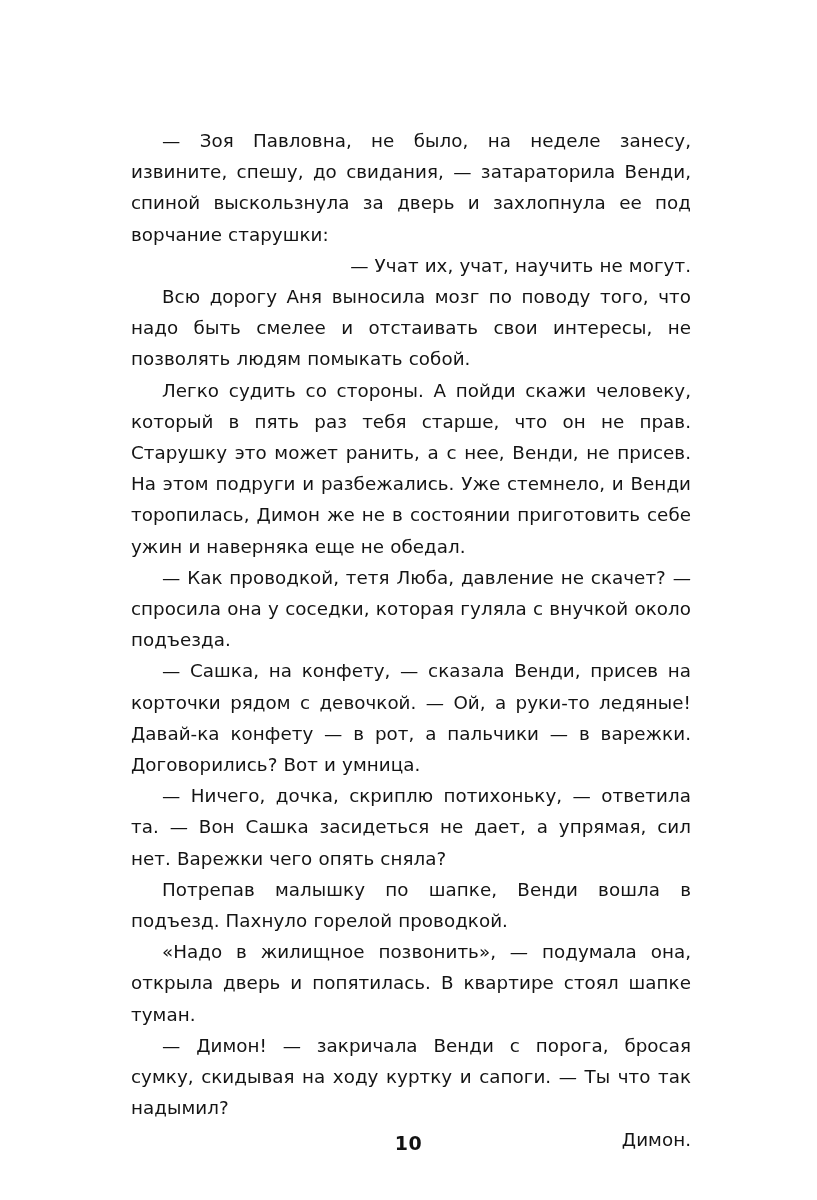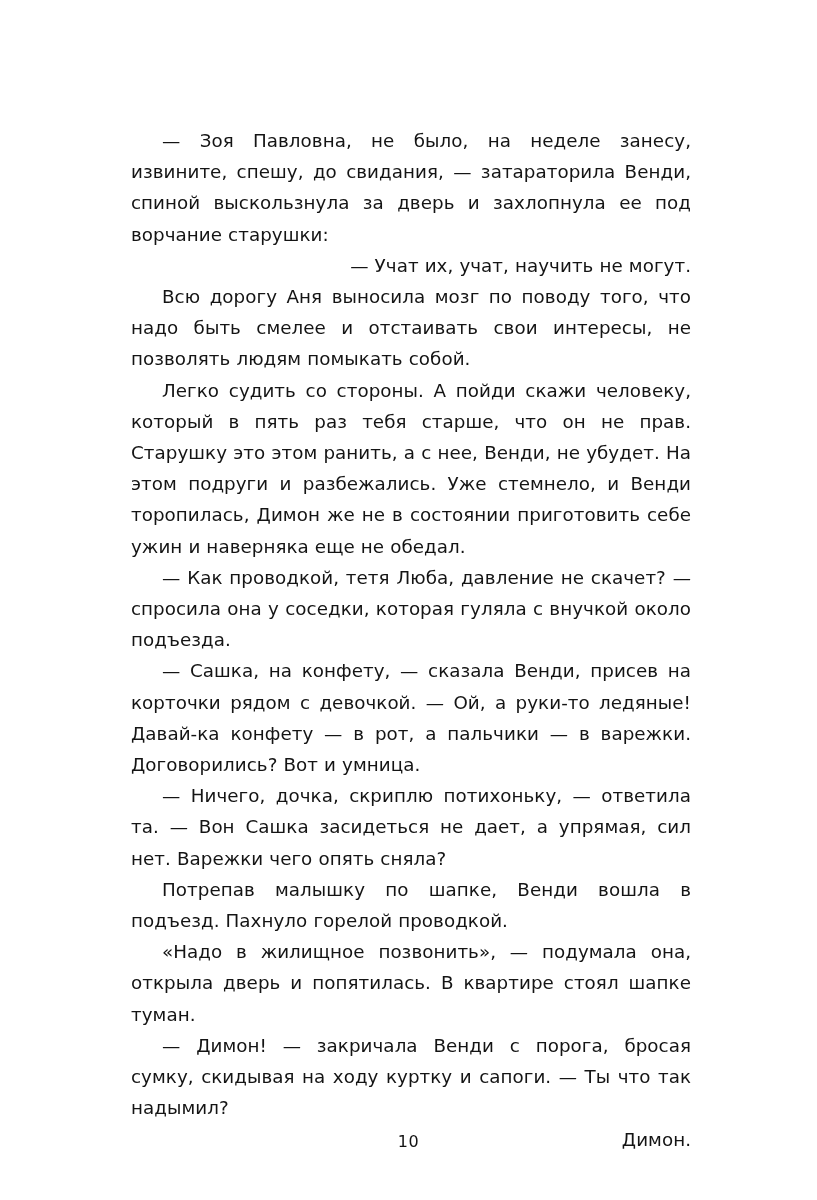--- a/index.html
+++ b/index.html
@@ -44,36 +44,36 @@
   }
   p.para.last-short {
     text-align: right;
   }
   .folio {
     position: absolute;
     left: 0;
     top: 1119px;
     width: 817px;
     text-align: center;
-    font-size: 16px;
-    font-weight: normal;
+    font-size: 19px;
+    font-weight: bold;
     color: #121212;
     letter-spacing: 0.5px;
   }
 </style>
 </head>
 <body>
 
 <div class="page">
 
   <div class="text-column">
     <p class="para">— Зоя Павловна, не было, на неделе занесу, извините, спешу, до свидания, — затараторила Венди, спиной выскользнула за дверь и захлопнула ее под ворчание старушки:</p>
     <p class="para last-short">— Учат их, учат, научить не могут.</p>
     <p class="para">Всю дорогу Аня выносила мозг по поводу того, что надо быть смелее и отстаивать свои интересы, не позволять людям помыкать собой.</p>
-    <p class="para">Легко судить со стороны. А пойди скажи человеку, который в пять раз тебя старше, что он не прав. Старушку это этом ранить, а с нее, Венди, не убудет. На этом подруги и разбежались. Уже стемнело, и Венди торопилась, Димон же не в состоянии приготовить себе ужин и наверняка еще не обедал.</p>
+    <p class="para">Легко судить со стороны. А пойди скажи человеку, который в пять раз тебя старше, что он не прав. Старушку это может ранить, а с нее, Венди, не присев. На этом подруги и разбежались. Уже стемнело, и Венди торопилась, Димон же не в состоянии приготовить себе ужин и наверняка еще не обедал.</p>
     <p class="para">— Как проводкой, тетя Люба, давление не скачет? — спросила она у соседки, которая гуляла с внучкой около подъезда.</p>
     <p class="para">— Сашка, на конфету, — сказала Венди, присев на корточки рядом с девочкой. — Ой, а руки-то ледяные! Давай-ка конфету — в рот, а пальчики — в варежки. Договорились? Вот и умница.</p>
     <p class="para">— Ничего, дочка, скриплю потихоньку, — ответила та. — Вон Сашка засидеться не дает, а упрямая, сил нет. Варежки чего опять сняла?</p>
     <p class="para">Потрепав малышку по шапке, Венди вошла в подъезд. Пахнуло горелой проводкой.</p>
     <p class="para">«Надо в жилищное позвонить», — подумала она, открыла дверь и попятилась. В квартире стоял шапке туман.</p>
     <p class="para">— Димон! — закричала Венди с порога, бросая сумку, скидывая на ходу куртку и сапоги. — Ты что так надымил?</p>
     <p class="para last-short">Димон.</p>
   </div>
 
   <div class="folio">10</div>

